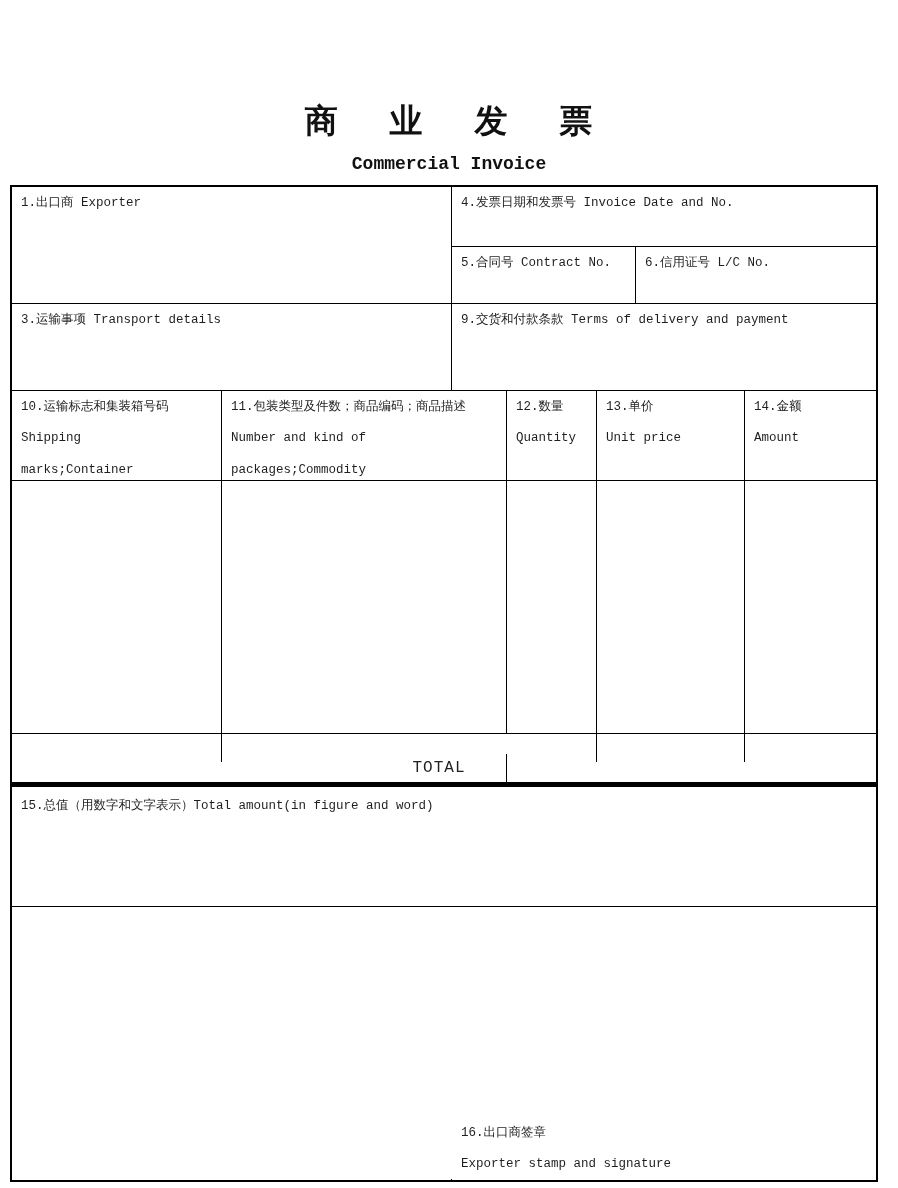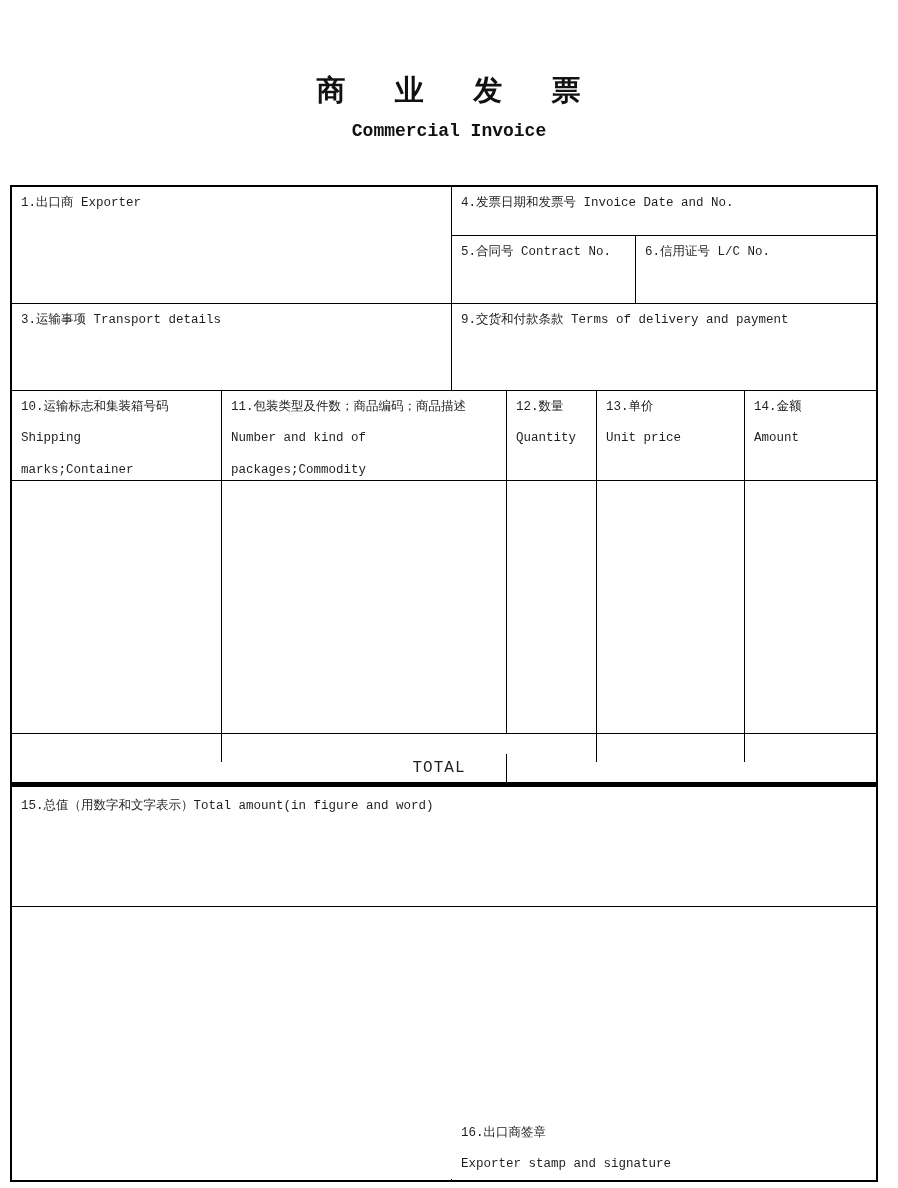--- a/index.html
+++ b/index.html
@@ -8,22 +8,22 @@
     width: 898px; height: 1188px;
     position: relative;
     font-family: "Liberation Mono", "DejaVu Sans Mono", monospace;
     color: #1f1f1f;
     overflow: hidden;
   }
 
   
   .doc-header { position: absolute; top: 76px; left: 0; width: 898px; text-align: center; }
   .title-zh {
-    font-size: 29px; font-weight: bold; letter-spacing: 1px; word-spacing: 30px;
-    color: #111; line-height: 1.2;
+    font-size: 33px; font-weight: bold; letter-spacing: 1px; word-spacing: 30px;
+    color: #111; line-height: 1.2; margin-top: 28px;
   }
   .title-en {
     margin-top: 10px; font-size: 18px; font-weight: bold; letter-spacing: 0px;
     color: #111; line-height: 1.2;
   }
 
   
   .form-table {
     position: absolute; left: 10px; top: 185px; width: 868px; height: 997px;
     border: 2px solid #000;
@@ -33,21 +33,21 @@
   .section { display: flex; border-bottom: 1px solid #000; }
   .section:last-child { border-bottom: none; align-items: flex-end; }
 
   .cell { padding: 1px 8px 0 9px; overflow: hidden; }
   .pre { white-space: pre-wrap; }
 
   
   .left-col { width: 440px; border-right: 1px solid #000; }
   .right-col { flex: 1; display: flex; flex-direction: column; }
   .row-a { height: 117px; }
-  .row-a .sub-top { height: 49px; border-bottom: 1px solid #000; font-family: Liberation Mono, monospace; }
+  .row-a .sub-top { height: 60px; border-bottom: 1px solid #000; font-family: Liberation Mono, monospace; }
   .row-a .sub-bottom { flex: 1; display: flex; }
   .row-a .sub-bottom .cell-5 { width: 184px; border-right: 1px solid #000; }
   .row-a .sub-bottom .cell-6 { flex: 1; }
   .row-b { height: 121px; }
   .row-b .sub-top { height: 60px; border-bottom: 1px solid #000; }
   .row-b .sub-bottom { flex: 1; }
   .row-c { height: 87px; }
 
   
   .items-grid {

